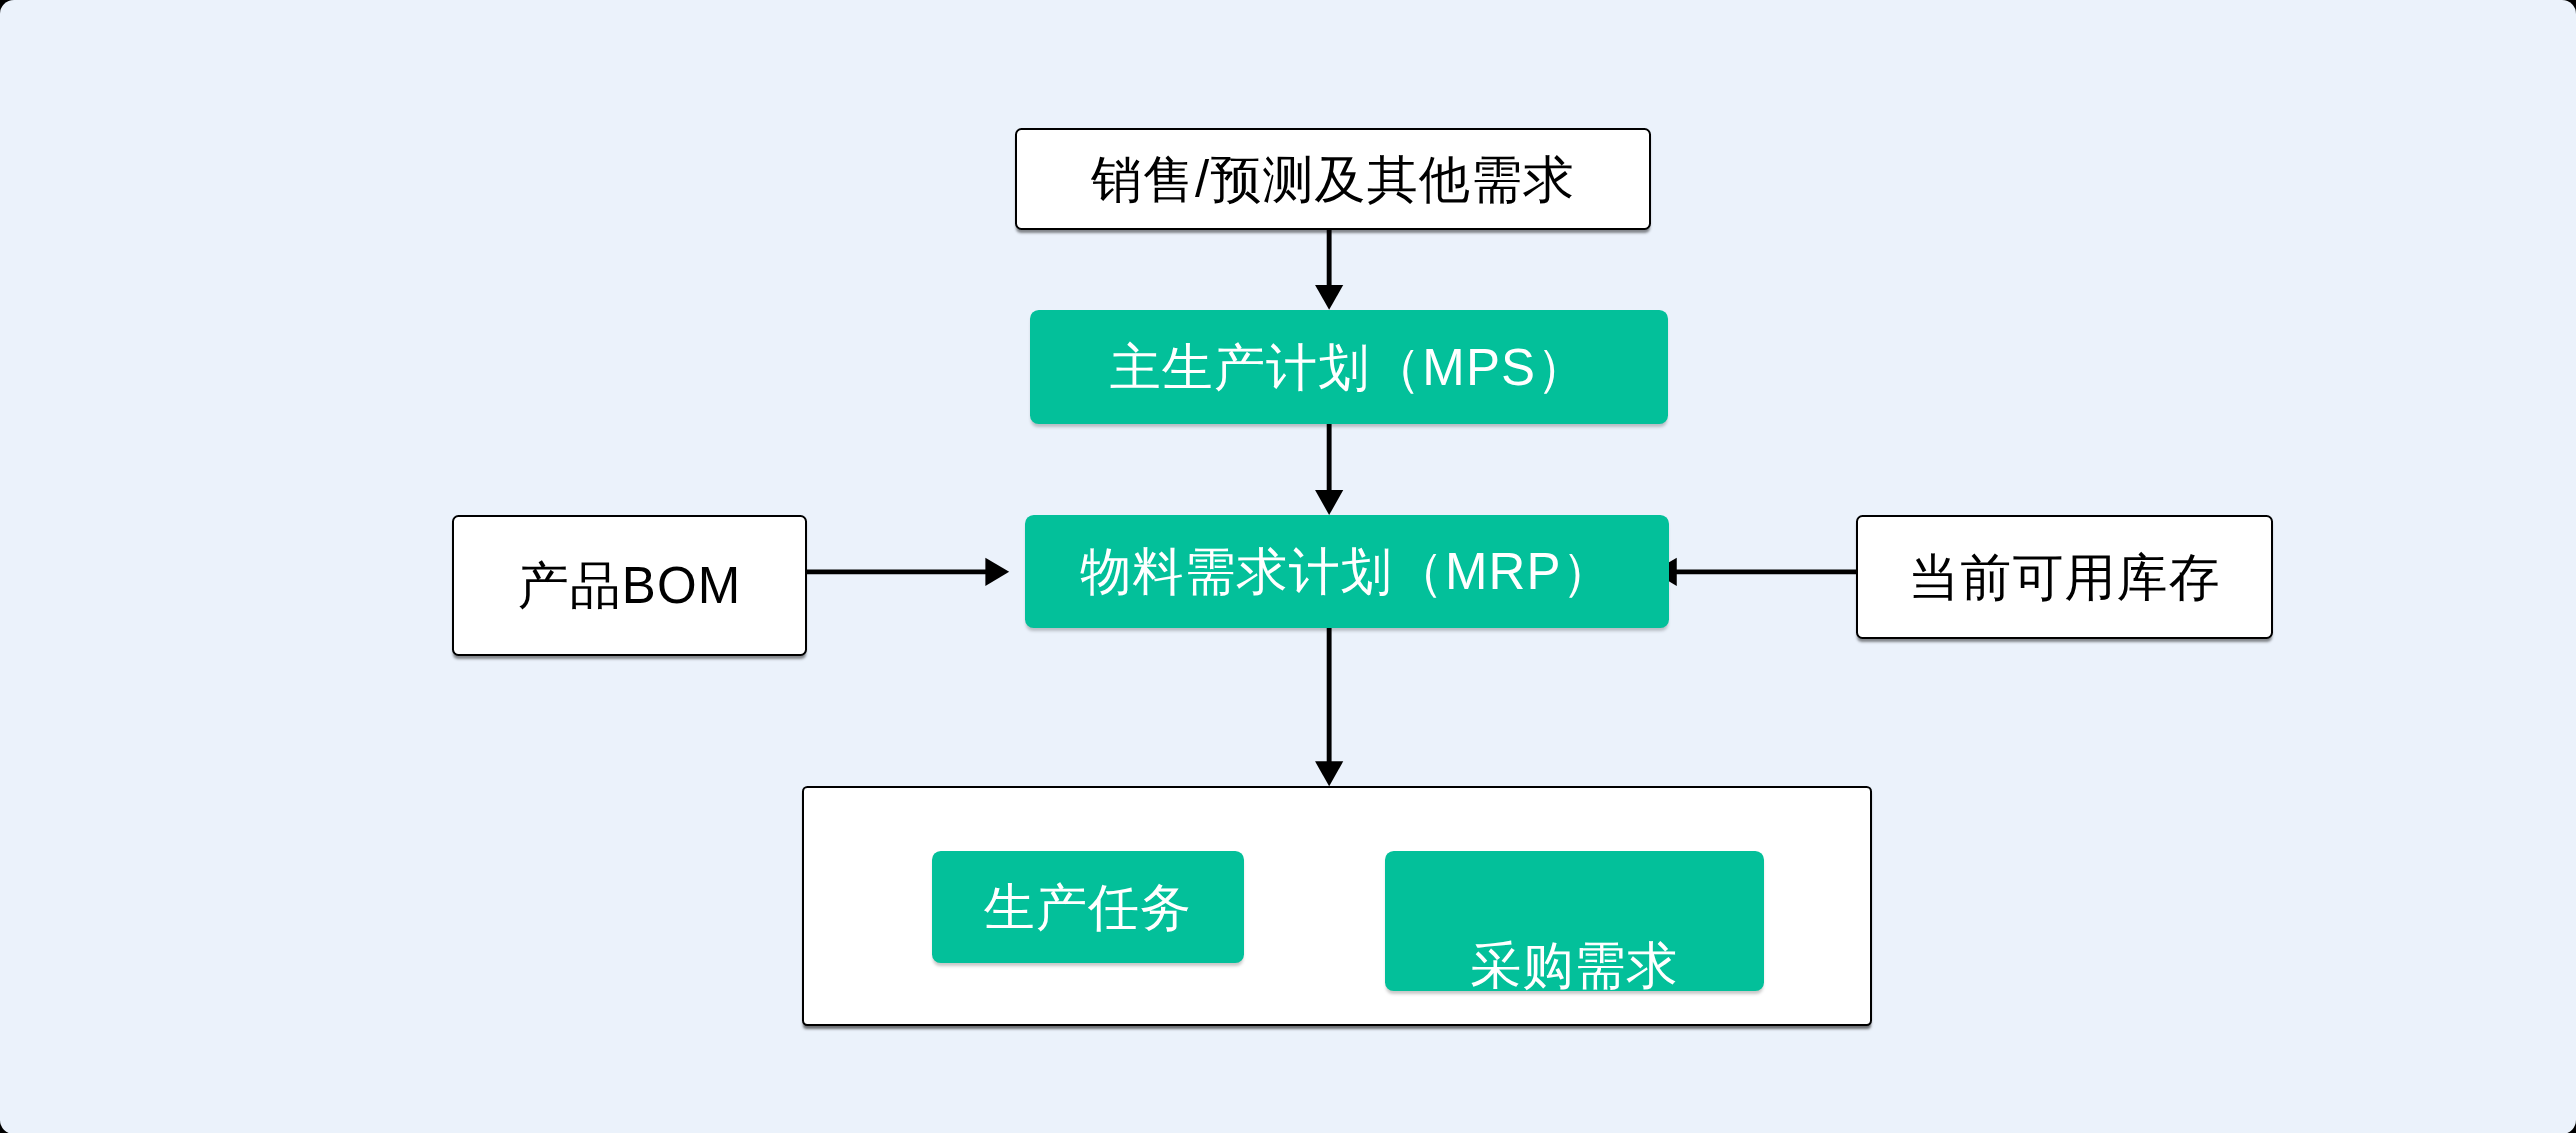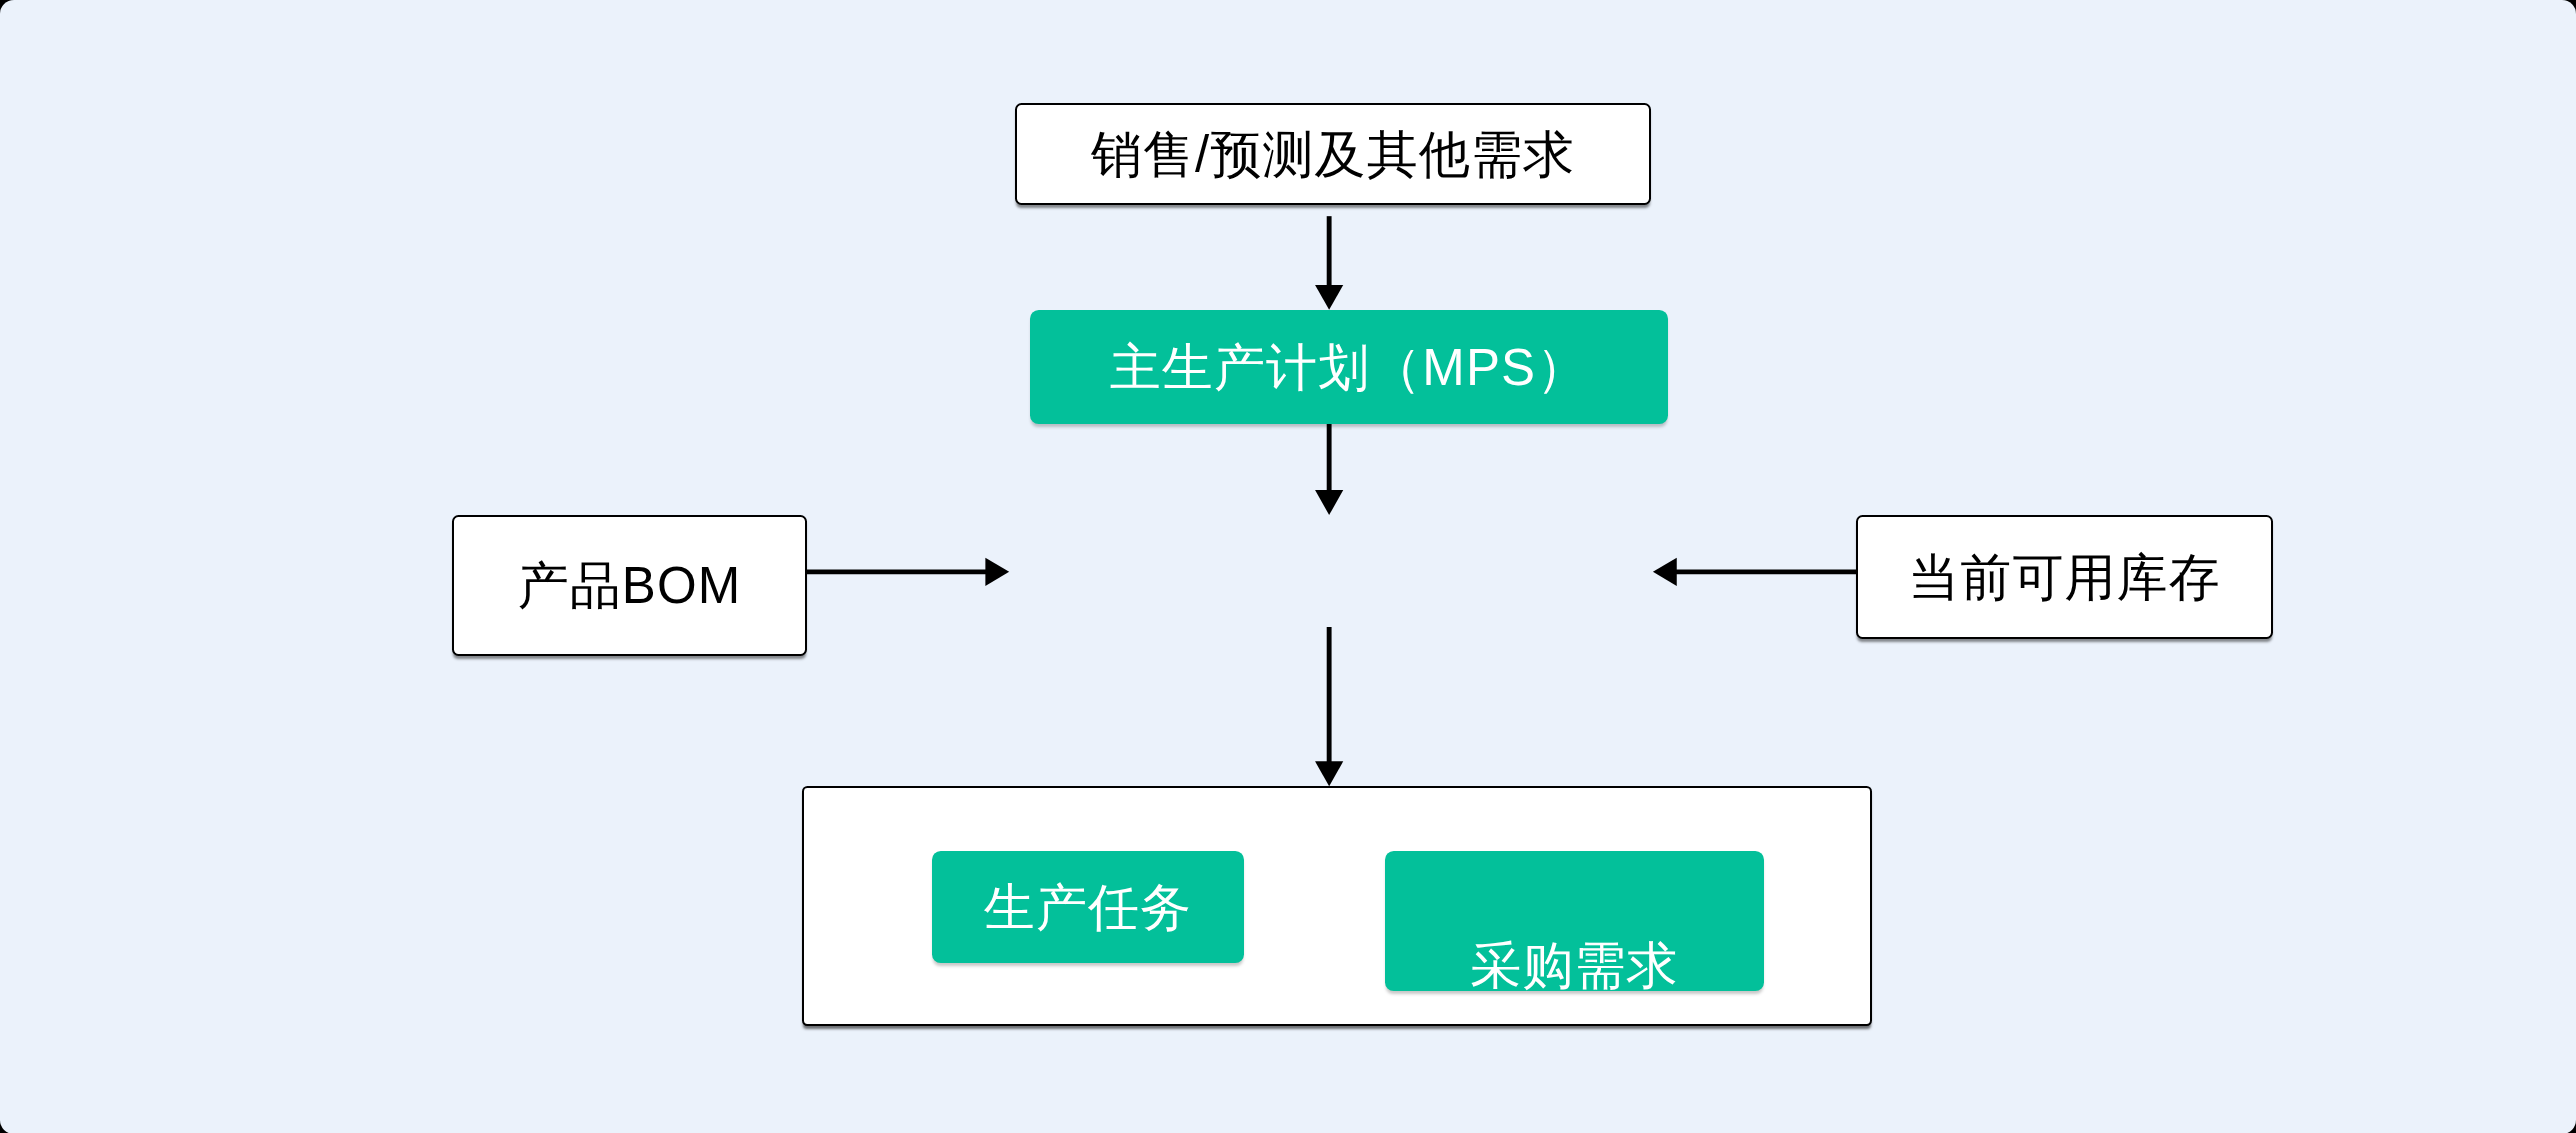--- a/index.html
+++ b/index.html
@@ -53,21 +53,21 @@
   }
   .container-node {
     position: absolute;
     box-sizing: border-box;
     background: #FFFFFF;
     border: 2.7px solid #000000;
     border-radius: 5.4px;
     box-shadow: 0 4.3px 2.7px -1.6px rgba(0,0,0,0.55);
   }
   
-  #node-demand     { left: 1015px; top: 103px;  width: 636px; height: 102px; }
+  #node-demand     { left: 1015px; top: 128px;  width: 636px; height: 102px; }
   #node-mps        { left: 1014px; top: 310px;  width: 638px; height: 114px; }
   #node-mrp        { left: 1009px; top: 515px;  width: 644px; height: 113px; }
   #node-bom        { left: 452px;  top: 515px;  width: 355px;  height: 141px; }
   #node-inventory  { left: 1856px; top: 515px;  width: 417px;  height: 124px; text-align: center; }
   #outputs-container { left: 802px; top: 786px; width: 1070px; height: 240px; }
   #node-production { left: 916px; top: 851px; width: 312px;  height: 112px; }
   #node-purchase   { left: 1369px; top: 851px; width: 379px;  height: 140px; align-items: flex-end; }
 </style>
 </head>
 <body>
@@ -107,20 +107,23 @@
   </div>
 
   <div id="node-mps" class="node green-node">
     <span>主生产计划（MPS）</span>
   </div>
 
   <div id="node-bom" class="node white-node">
     <span>产品BOM</span>
   </div>
 
+  <div id="node-mrp" class="node green-node">
+    <span>物料需求计划（MRP）</span>
+  </div>
 
   <div id="node-inventory" class="node white-node">
     <span>当前可用库存</span>
   </div>
 
   <div id="outputs-container" class="container-node"></div>
 
   <div id="node-production" class="node green-node">
     <span>生产任务</span>
   </div>

